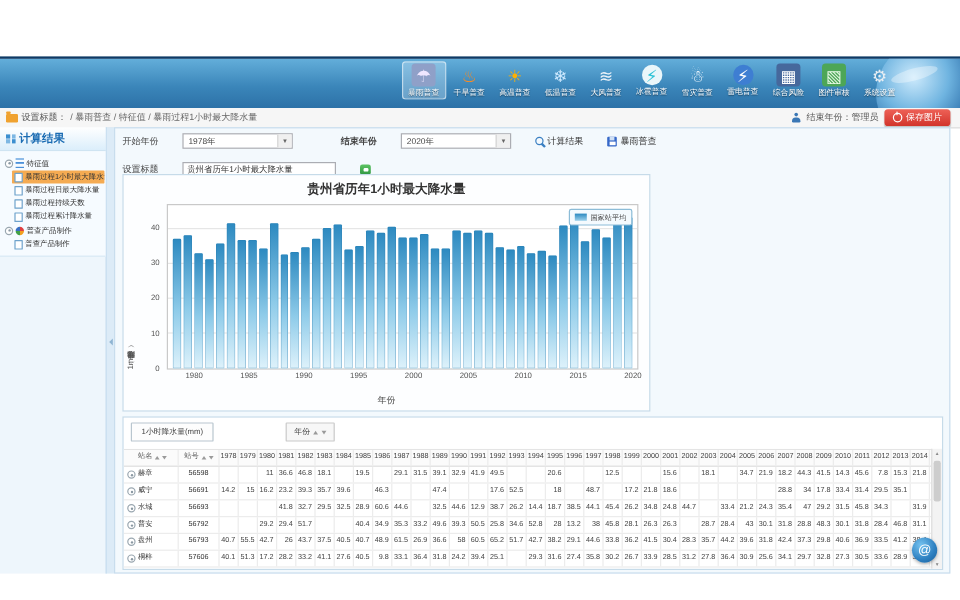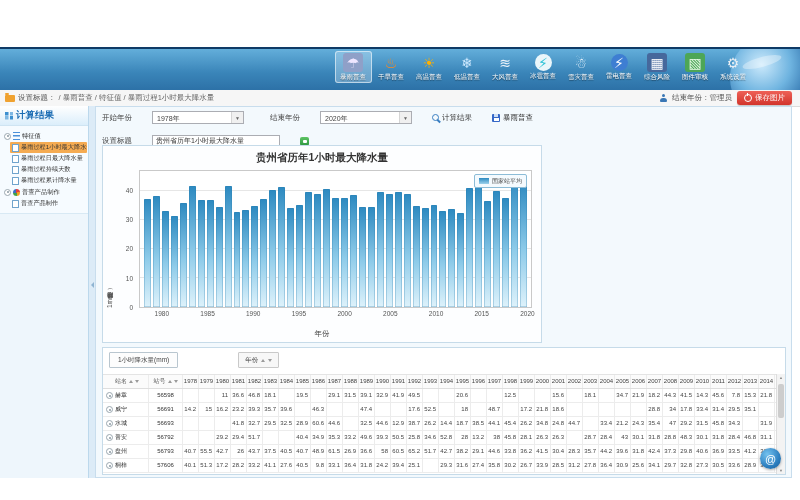--- a/index.html
+++ b/index.html
@@ -236,21 +236,21 @@
   <div class="splitter"></div>
 
   <div class="main">
 
     <div class="trow trow1">
       <span>开始年份</span>
       <span class="combo">
         <span>1978年</span>
         <span class="arr">▼</span>
       </span>
-      <span style="margin-left:6px;">结束年份</span>
+      <span style="margin-left:20px;font-weight:bold;">结束年份</span>
       <span class="combo">
         <span>2020年</span>
         <span class="arr">▼</span>
       </span>
       <span class="tbtn">
         <span class="mag"></span>
         <span>计算结果</span>
       </span>
       <span class="tbtn">
         <span class="floppy"></span>

